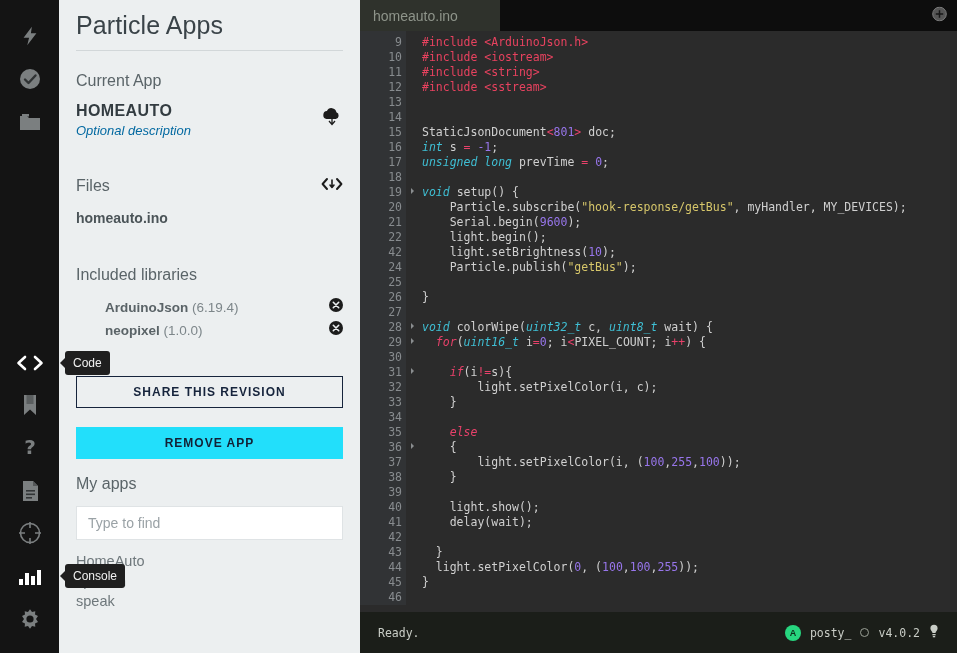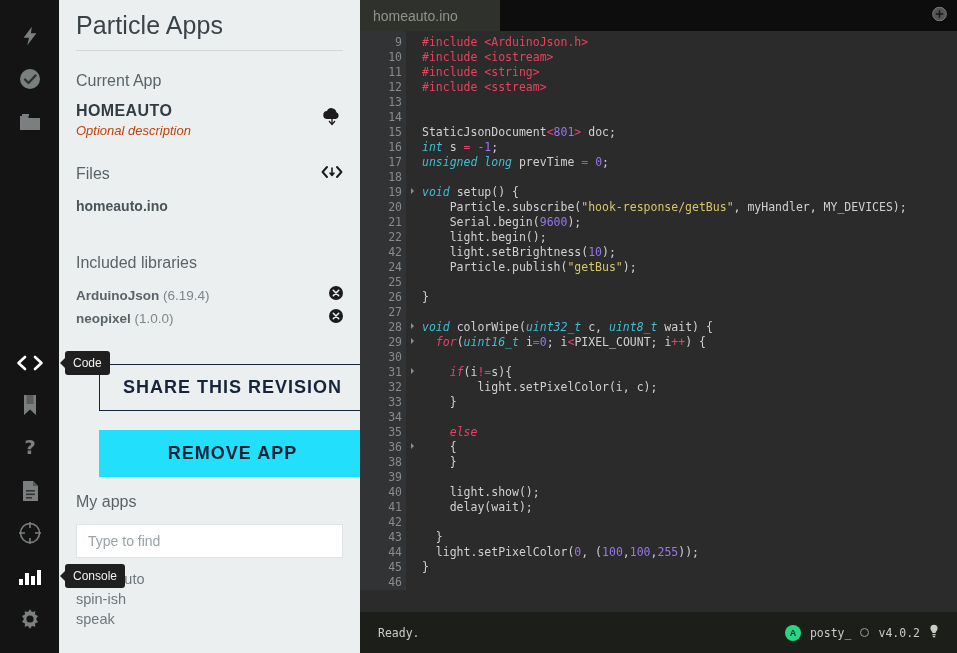--- a/index.html
+++ b/index.html
@@ -45,37 +45,38 @@
 
   .sec-head {
     font-size: 16px; color: #5a6468; font-weight: 400;
   }
   .row { display: flex; align-items: flex-start; justify-content: space-between; }
 
   .current-app-name {
     font-size: 16px; font-weight: 700; color: #333c41; letter-spacing: .4px;
   }
   .current-app-desc {
-    font-size: 13px; font-style: italic; color: #c2410c; margin-top: 3px; text-align: right;
+    font-size: 13px; font-style: italic; color: #0369a1; margin-top: 3px; text-align: right;
   }
   .file-name { font-size: 14px; font-weight: 700; color: #4b5458; }
 
   .lib-row {
     display: flex; align-items: center; justify-content: space-between;
     margin-top: 5px;
+    margin-left: 29px;
   }
   .lib-name { font-size: 13.5px; color: #6d767a; }
   .lib-name b { font-weight: 700; color: #5a6367; }
   .lib-ver { font-weight: 400; color: #7d868a; }
 
   .btn {
-    width: 267px; height: 47px;
+    width: 267px; height: 32px;
     display: flex; align-items: center; justify-content: center;
-    font-size: 18px; font-weight: 700; letter-spacing: 1px;
-    cursor: pointer; user-select: none; margin-left: 23px;
+    font-size: 12px; font-weight: 700; letter-spacing: 1px;
+    cursor: pointer; user-select: none;
   }
   .btn-outline {
     border: 1px solid #16243c; color: #16243c; background: transparent;
   }
   .btn-cyan { background: #22dffb; color: #132135; border: none; }
 
   .search-input {
     width: 267px; height: 34px;
     border: 1px solid #dfe3e5; background: #fff;
     font-size: 14px; color: #8d9599;
@@ -275,21 +276,21 @@
         <div class="current-app-desc">Optional description</div>
       </div>
       <div style="padding-top:5px">
         <svg width="22" height="20" viewBox="0 0 22 20">
           <path d="M5.5 12 a4 4 0 0 1 0.4 -7.9 a5 5 0 0 1 9.5 1.2 a3.5 3.5 0 0 1 -0.6 6.7 Z" fill="#1c1c1c"></path>
           <path d="M11 9.5 L11 17 M8 14 L11 17.4 L14 14" stroke="#1c1c1c" stroke-width="1.3" fill="none"></path>
         </svg>
       </div>
     </div>
 
-    <div class="row" style="margin-top:27px; align-items:flex-start">
+    <div class="row" style="margin-top:39px; align-items:flex-start">
       <div class="sec-head">Files</div>
       <div>
         <svg width="22" height="14" viewBox="0 0 22 14">
           <path d="M6 2 L1.6 7 L6 12" stroke="#1c1c1c" stroke-width="2" fill="none" stroke-linecap="round" stroke-linejoin="round"></path>
           <path d="M16 2 L20.4 7 L16 12" stroke="#1c1c1c" stroke-width="2" fill="none" stroke-linecap="round" stroke-linejoin="round"></path>
           <path d="M11 3 L11 10 M9 8 L11 10.5 L13 8" stroke="#1c1c1c" stroke-width="1.6" fill="none" stroke-linecap="round" stroke-linejoin="round"></path>
         </svg>
       </div>
     </div>
     <div class="file-name" style="margin-top:15px">homeauto.ino</div>
@@ -463,20 +464,24 @@
             <div class="gutter">34</div>
             <div class="src"></div>
           </div>
           <div class="cl">
             <div class="gutter">35</div>
             <div class="src"><span>    </span><span class="k-kw">else</span></div>
           </div>
           <div class="cl">
             <div class="gutter">36<span class="fold"></span></div>
             <div class="src"><span>    {</span></div>
+          </div>
+          <div class="cl">
+            <div class="gutter">37</div>
+            <div class="src"><span>        light.setPixelColor(i, (</span><span class="k-num">100</span><span>,</span><span class="k-num">255</span><span>,</span><span class="k-num">100</span><span>));</span></div>
           </div>
           <div class="cl">
             <div class="gutter">38</div>
             <div class="src"><span>    }</span></div>
           </div>
           <div class="cl">
             <div class="gutter">39</div>
             <div class="src"></div>
           </div>
           <div class="cl">

